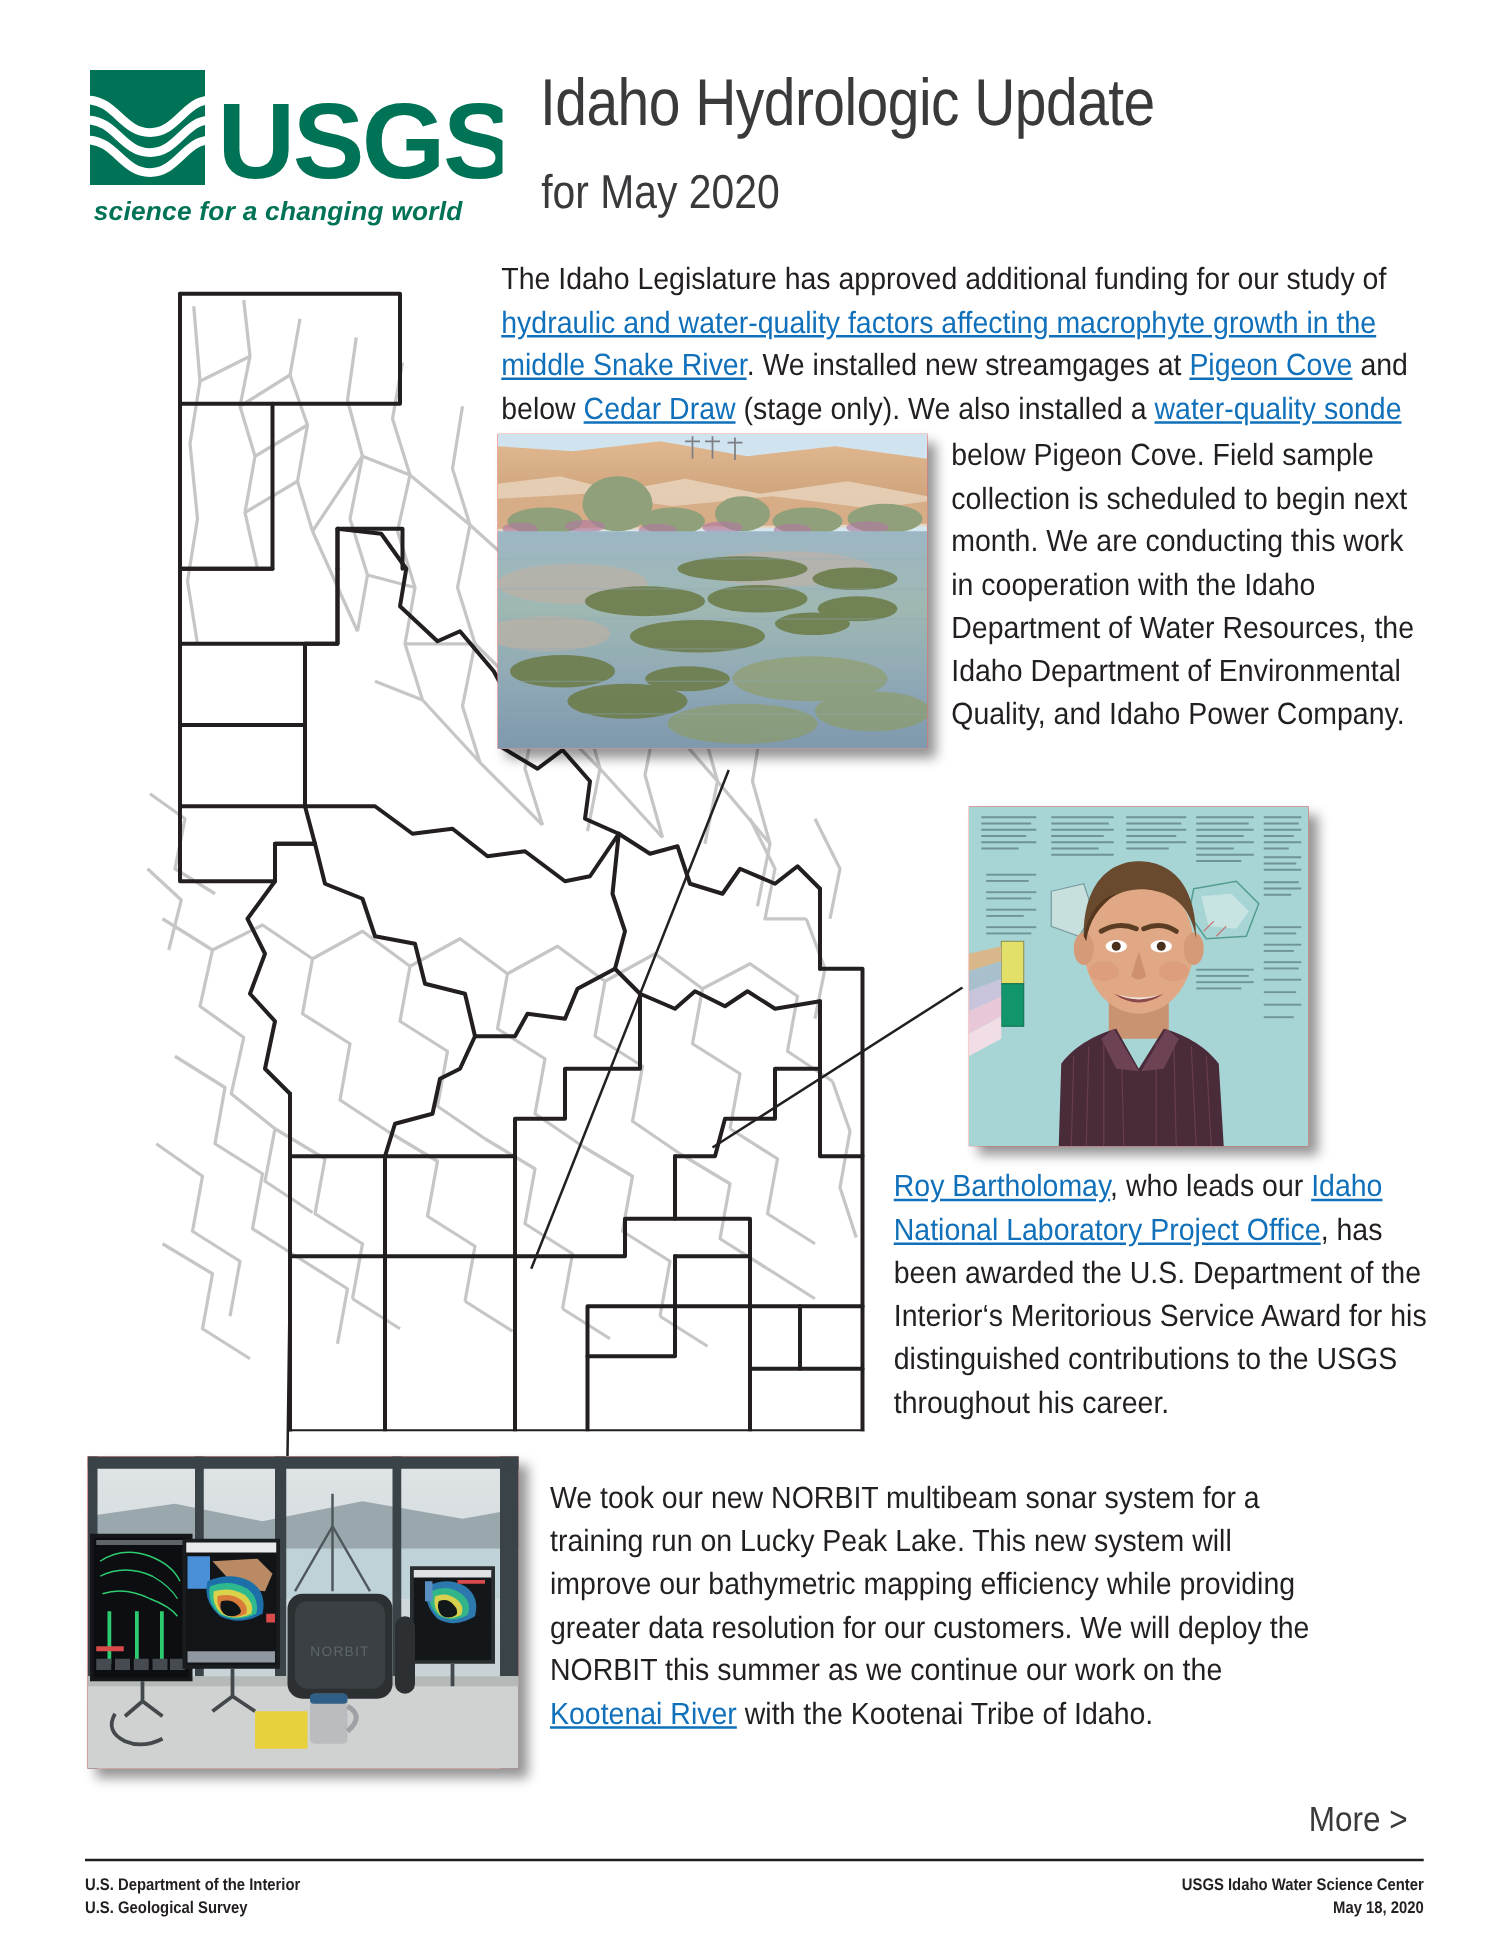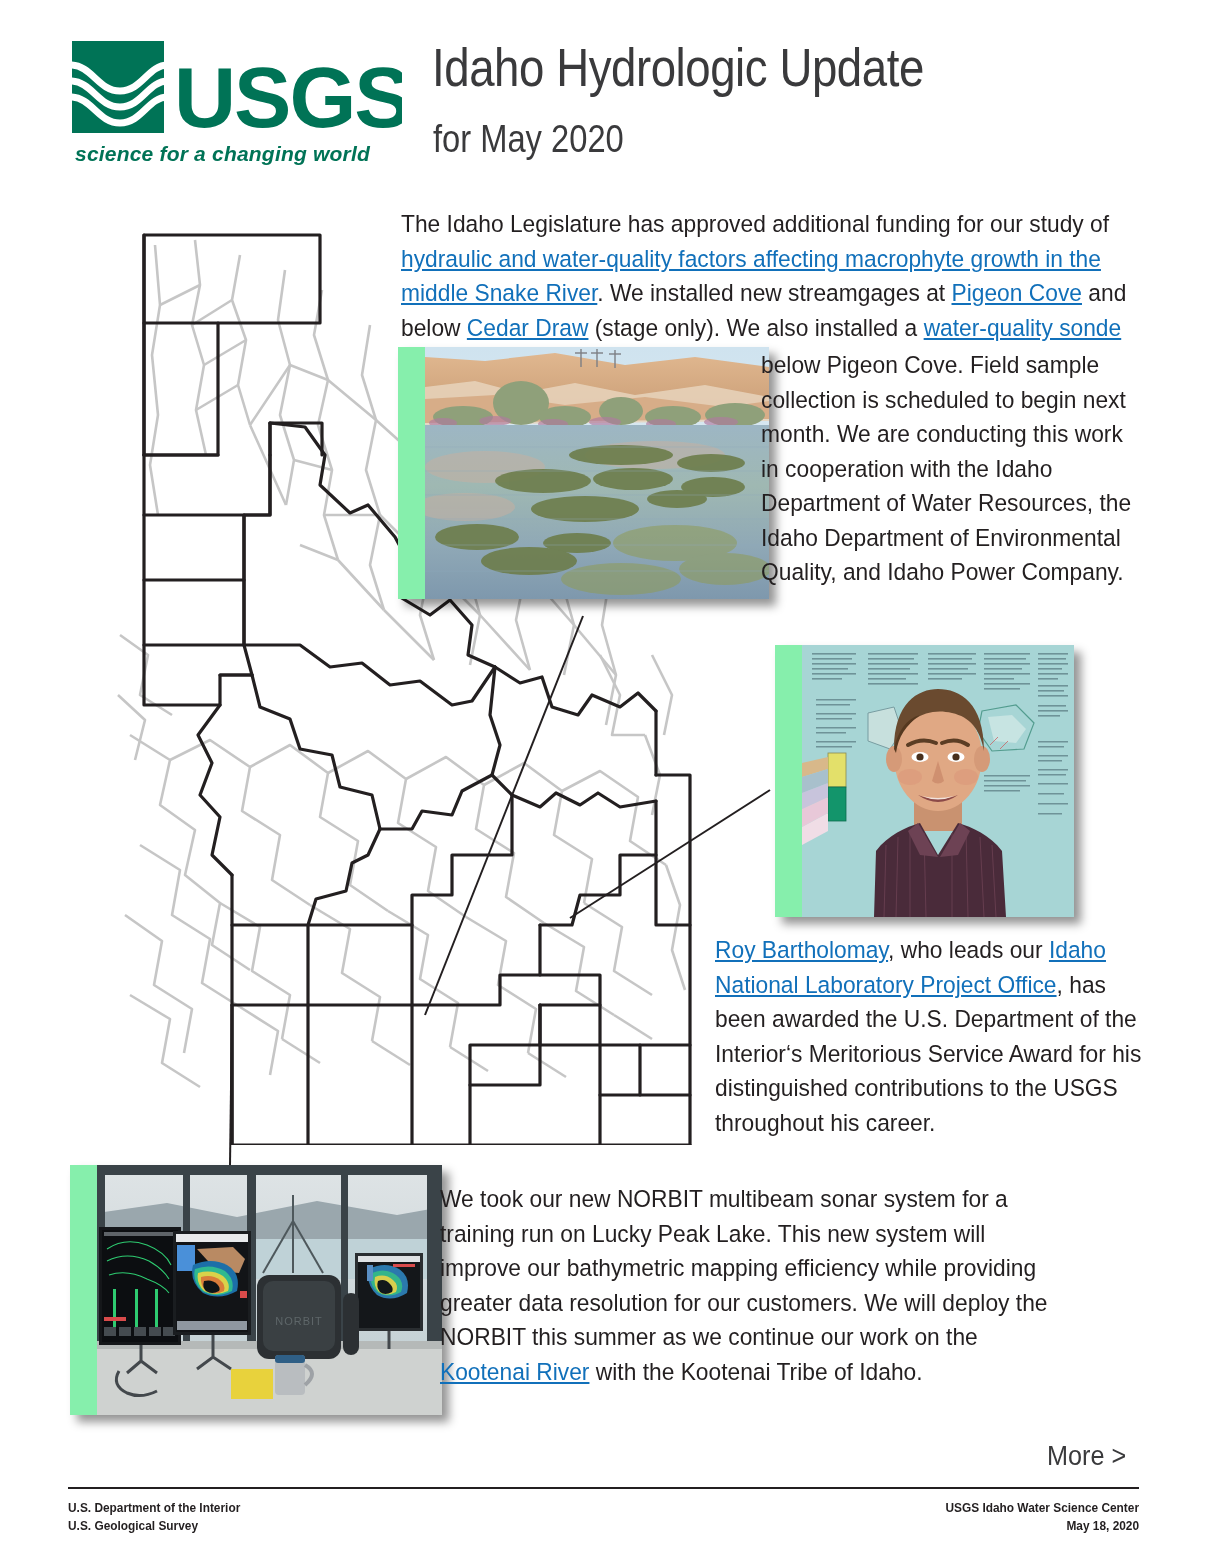--- a/index.html
+++ b/index.html
@@ -13,21 +13,21 @@
     height: 1562px;
     position: relative;
     font-family: "Liberation Sans", sans-serif;
     color: #231f20;
     overflow: hidden;
   }
 
   
   #header {
     position: absolute;
-    left: 0; top: 1px;
+    left: 0; top: 16px;
     width: 956px; height: 190px;
   }
   #usgs-logo {
     position: absolute;
     left: 72px; top: 38px;
     width: 330px; height: 130px;
   }
   #usgs-logo .logo-svg { display:block; }
   #doc-title {
     position: absolute;
@@ -109,22 +109,21 @@
     position: absolute;
     left: 440px; top: 1182px;
     width: 660px;
   }
 
   
   .photo {
     position: absolute;
     box-shadow: 7px 7px 9px rgba(0,0,0,0.42);
     overflow: hidden;
-    background: #86efac;
-    padding-left: 27px;
+    background: #ef4444;
   }
   .photo svg { display:block; }
 
   #photo-river  { left: 398px; top: 347px;  width: 344px; height: 252px; }
   #photo-roy    { left: 775px; top: 645px;  width: 272px; height: 272px; }
   #photo-sonar  { left: 70px;  top: 1165px; width: 345px; height: 250px; }
 
   
   #more-link {
     position: absolute;

